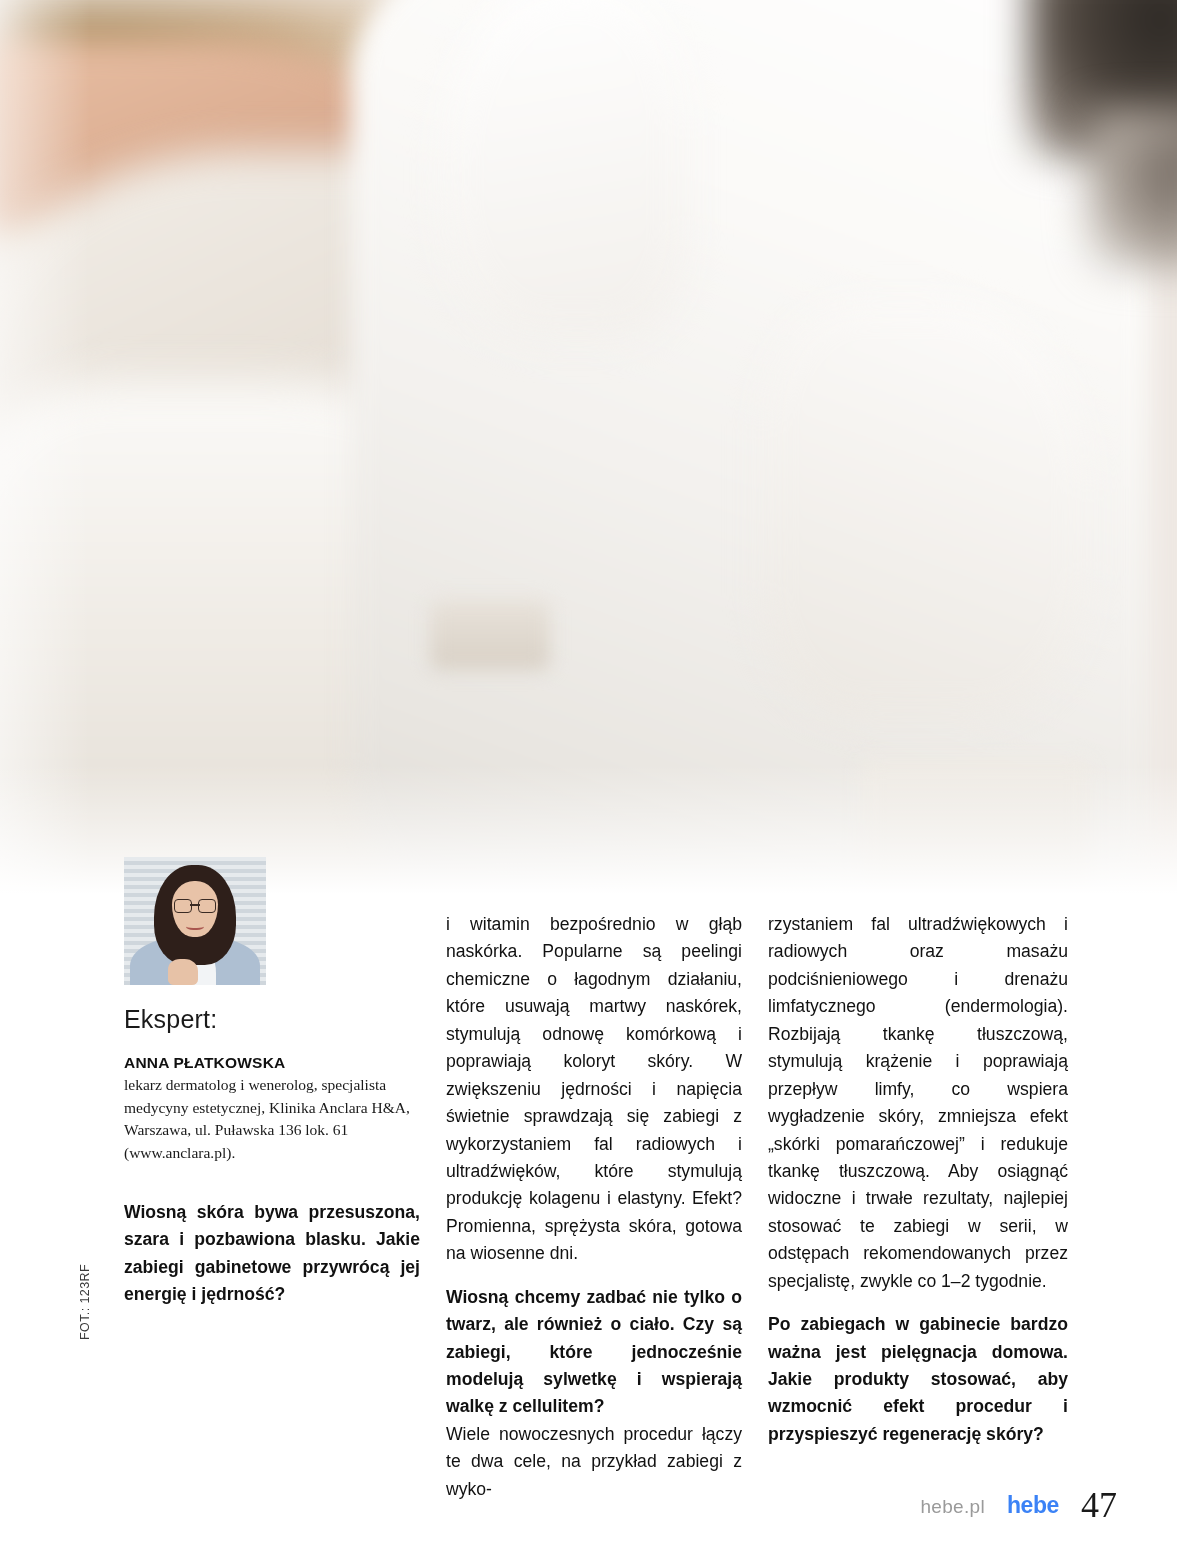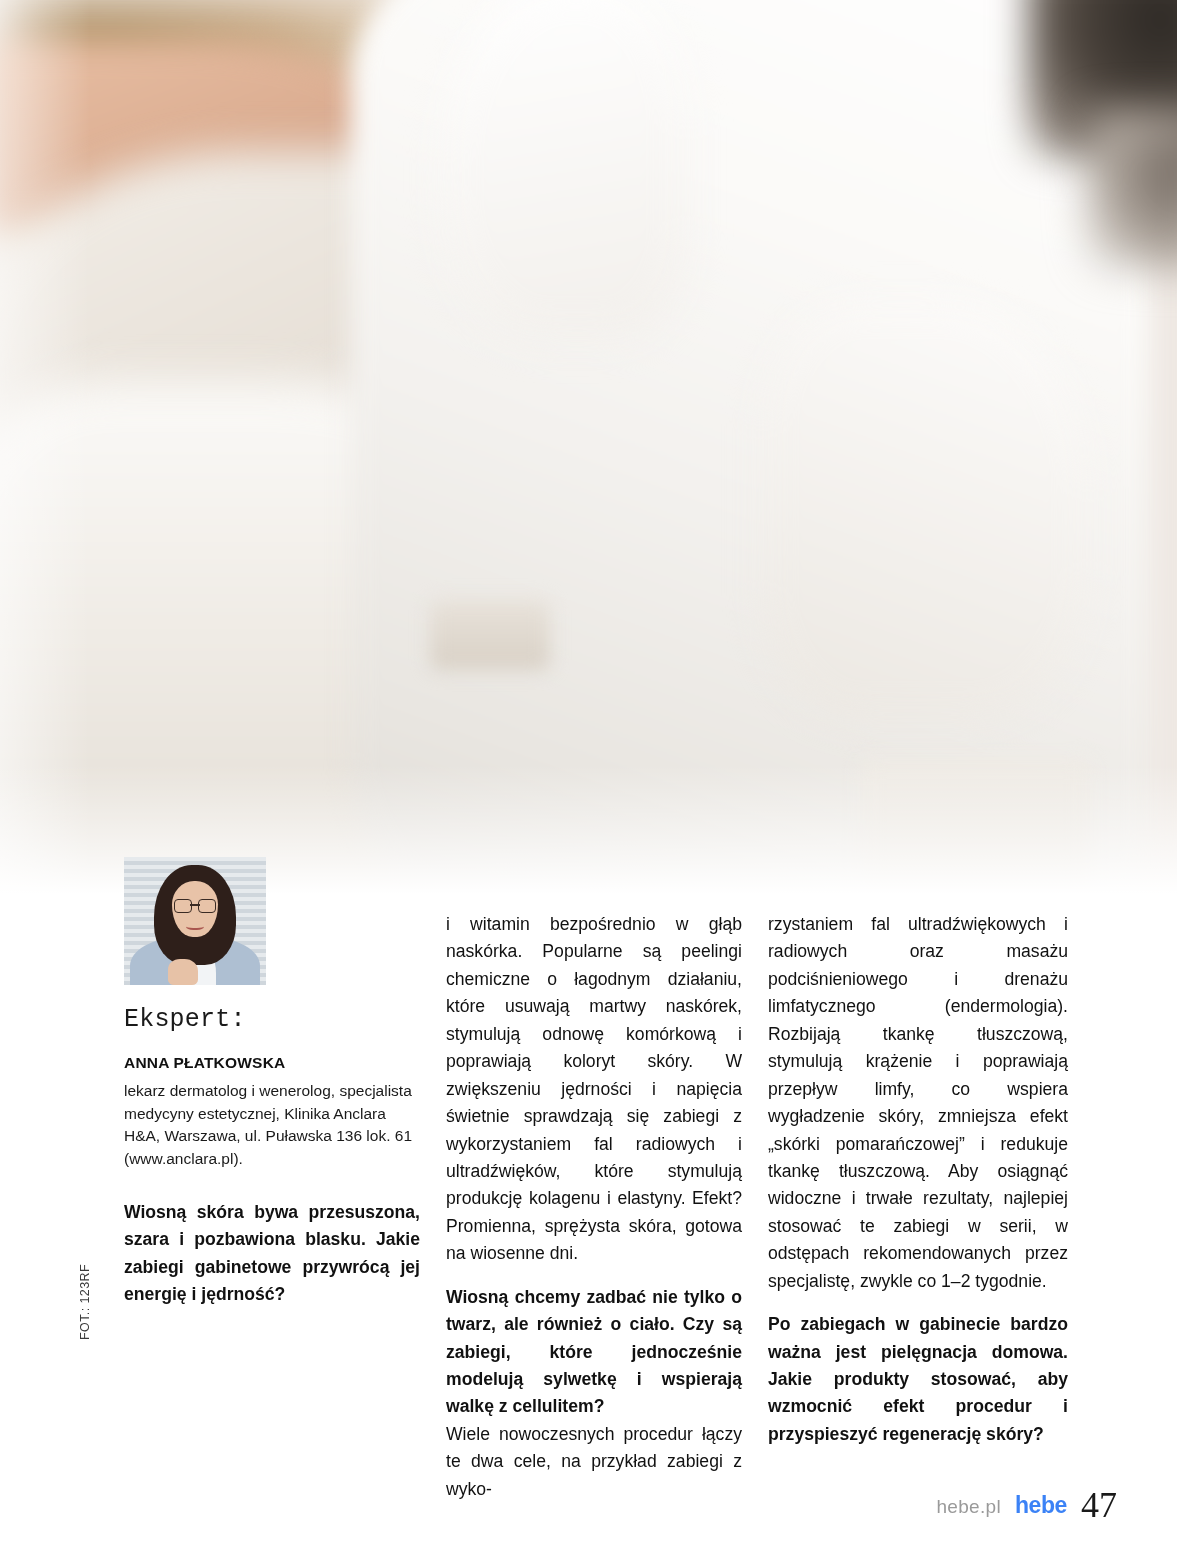--- a/index.html
+++ b/index.html
@@ -202,40 +202,40 @@
   }
   .expert-photo .hand {
     position: absolute;
     left: 44px; bottom: 0;
     width: 30px; height: 26px;
     background: #e7c2a7;
     border-radius: 40% 45% 20% 20%;
   }
 
   .expert-title {
-    font-family: Liberation Mono, monospace;
+    font-family: Liberation Sans, sans-serif;
     font-size: 25px;
     color: #1a1a1a;
     margin-top: 20px;
     letter-spacing: 0.2px;
   }
   .expert-name {
     font-family: "Liberation Sans", sans-serif;
     font-size: 15.5px;
     font-weight: bold;
     color: #111;
     margin-top: 20px;
     letter-spacing: 0.2px;
   }
   .expert-desc {
-    font-family: Liberation Sans, sans-serif;
+    font-family: Liberation Serif, serif;
     font-size: 15.5px;
     line-height: 1.46;
     color: #1a1a1a;
-    margin-top: 8px;
+    margin-top: 2px;
     width: 300px;
   }
 
   
   .col {
     position: absolute;
     width: 296px;
     font-family: Liberation Sans, sans-serif;
     font-size: 17.6px;
     line-height: 1.56;
@@ -268,21 +268,21 @@
     white-space: nowrap;
   }
 
   
   .footer {
     position: absolute;
     right: 60px;
     bottom: 28px;
     display: flex;
     align-items: flex-end;
-    gap: 14px;
+    gap: 22px;
   }
   .footer .site {
     font-family: "Liberation Sans", sans-serif;
     font-size: 19px;
     color: #9a9a9a;
     letter-spacing: 0.3px;
     padding-bottom: 4px;
   }
   .footer .brand {
     font-family: "Liberation Sans", sans-serif;

